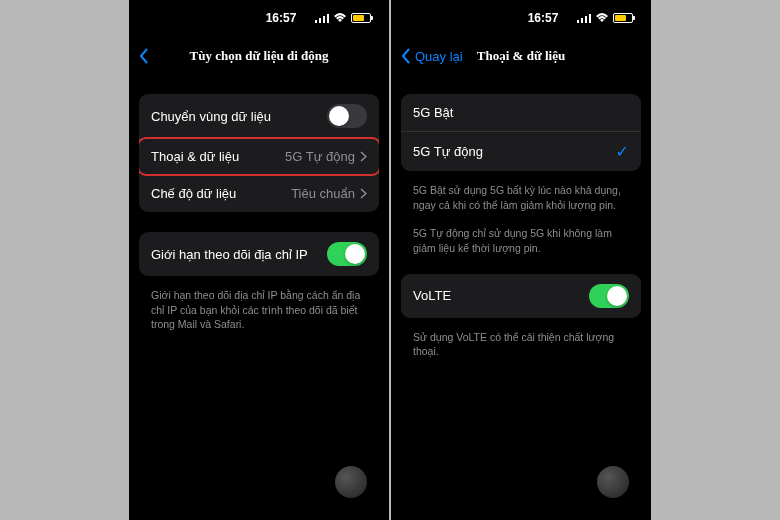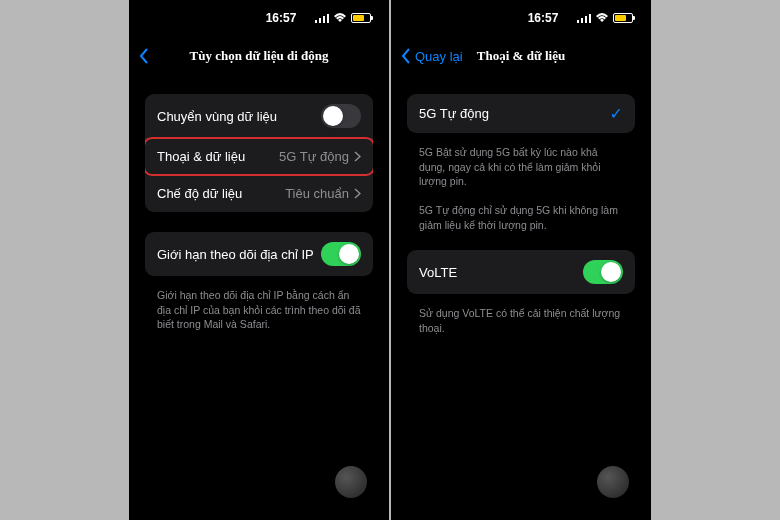--- a/index.html
+++ b/index.html
@@ -78,21 +78,21 @@
       position: absolute;
       left: 50%;
       transform: translateX(-50%);
       color: #fff;
       font-size: 13px;
       font-weight: 600;
       white-space: nowrap;
       font-family: Liberation Serif, serif;
     }
     .content {
-      padding: 12px 16px;
+      padding: 12px 10px;
     }
     .group {
       background: #1c1c1e;
       border-radius: 9px;
       overflow: hidden;
       margin-bottom: 20px;
     }
     .row {
       display: flex;
       align-items: center;
@@ -246,20 +246,23 @@
           </svg>
         <span>Quay lại</span>
       </div>
       <div class="nav-title">Thoại &amp; dữ liệu</div>
     </div>
     <div class="content">
       <div class="spacer-top"></div>
       <div class="group">
         <div class="highlight" style="border-radius:9px 9px 0 0;">
           <div class="row">
+            <span class="row-label">5G Bật</span>
+          </div>
+          <div class="row">
             <span class="row-label">5G Tự động</span>
             <span class="checkmark">✓</span>
           </div>
         </div>
       </div>
       <div class="footer-text" style="margin-top:-14px;">5G Bật sử dụng 5G bất kỳ lúc nào khả dụng, ngay cả khi có thể làm giảm khỏi lượng pin.</div>
       <div class="footer-text" style="margin-top:-10px;">5G Tự động chỉ sử dụng 5G khi không làm giảm liệu kể thời lượng pin.</div>
 
       <div class="group">
         <div class="row">

